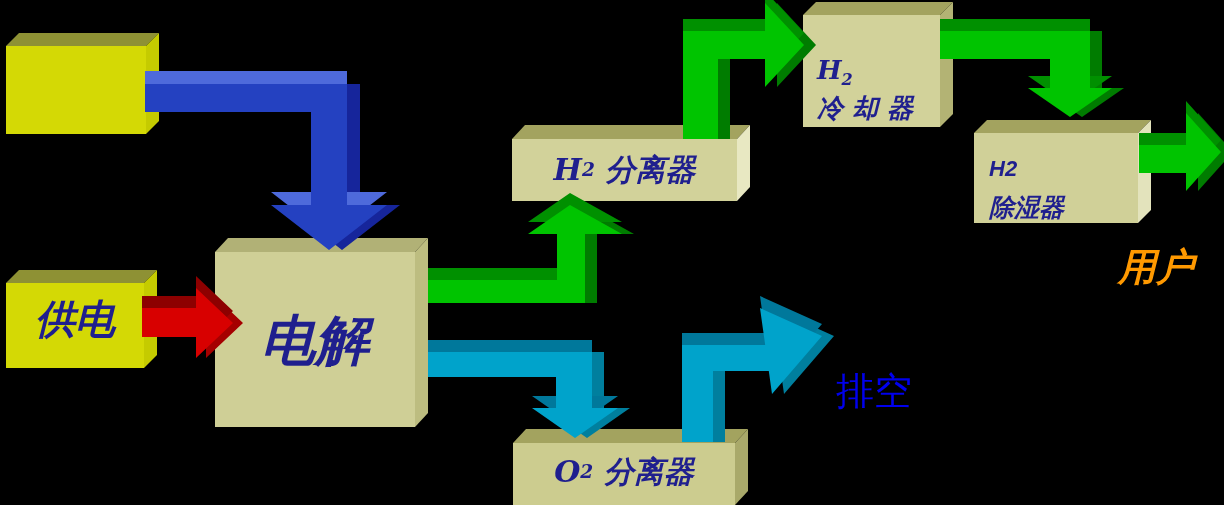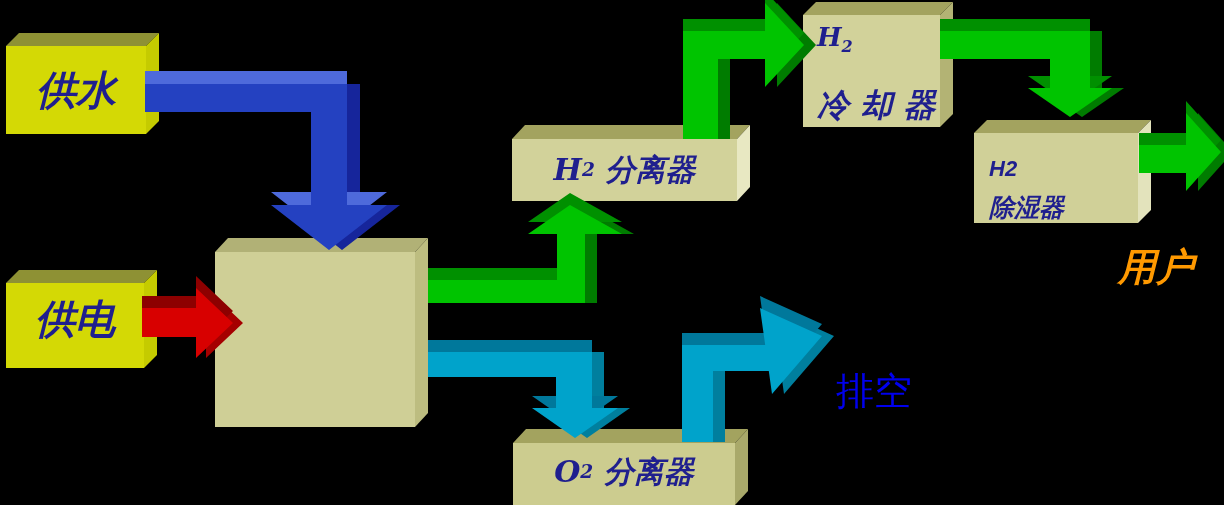--- a/index.html
+++ b/index.html
@@ -104,42 +104,40 @@
     <use href="#arrO2" transform="translate(0,-12)" fill="#00789B"></use>
     <use href="#arrO2" fill="#00A3CB"></use>
   </g>
   <g>
     <use href="#arrV" transform="translate(12,0)" fill="#007F9E"></use>
     <use href="#arrV" transform="translate(0,-12)" fill="#00789B"></use>
     <use href="#arrV" fill="#00A3CB"></use>
   </g>
 </svg>
 
-<div class="lbl io-lbl" style="left:6px;top:46px;width:140px;height:88px;">
-  <span>供水</span>
-</div>
 
 <div class="lbl io-lbl" style="left:6px;top:283px;width:138px;height:71px;">
   <span>供电</span>
 </div>
 
 <div class="lbl big-lbl" style="left:215px;top:252px;width:200px;height:175px;">
+  <span>电解</span>
 </div>
 
 <div class="lbl sep-lbl" style="left:512px;top:139px;width:225px;height:62px;">
   <span>H</span><sub>2</sub><span> 分离器</span>
 </div>
 
 <div class="lbl sep-lbl" style="left:513px;top:441px;width:222px;height:62px;">
   <span>O</span><sub>2</sub><span> 分离器</span>
 </div>
 
 <div class="lbl twoline" style="left:817px;top:24px;width:123px;height:100px;">
   <span style="font-size:26px;"><span>H</span><sub>2</sub></span>
-  <span style="font-size:32px;margin-top:34px;">冷 却 器</span>
+  <span style="font-size:26px;margin-top:8px;">冷 却 器</span>
 </div>
 
 <div class="lbl twoline" style="left:989px;top:139px;width:149px;height:84px;">
   <span style="font-size:22px;font-family:'Liberation Sans',sans-serif;">H2</span>
   <span style="font-size:25px;margin-top:13px;">除湿器</span>
 </div>
 
 <div class="float-lbl" style="left:836px;top:326px;font-size:38px;font-style:normal;font-weight:normal;color:#0000EE;margin-top:40px;">排空</div>
 
 <div class="float-lbl" style="left:1118px;top:242px;font-size:38px;color:#FF9900;text-align:center;">用户</div>

